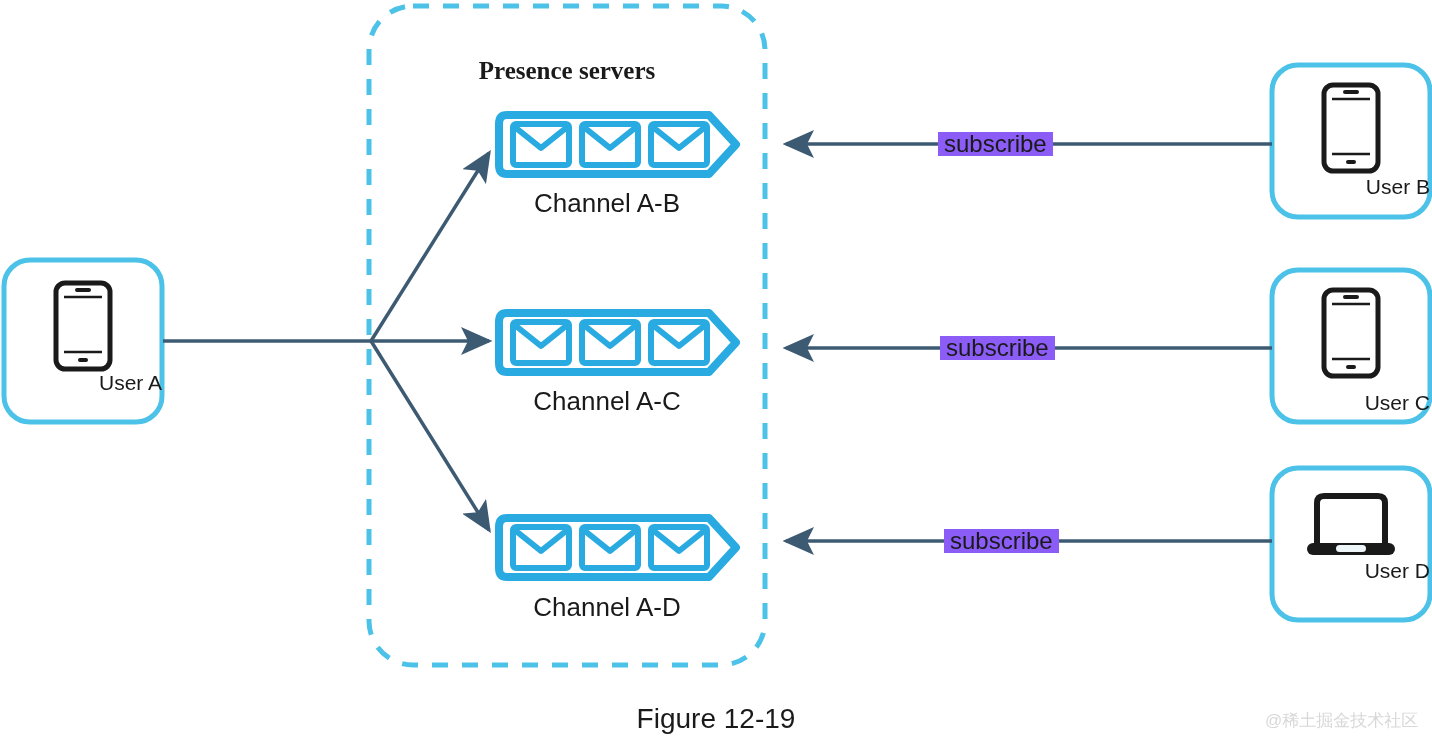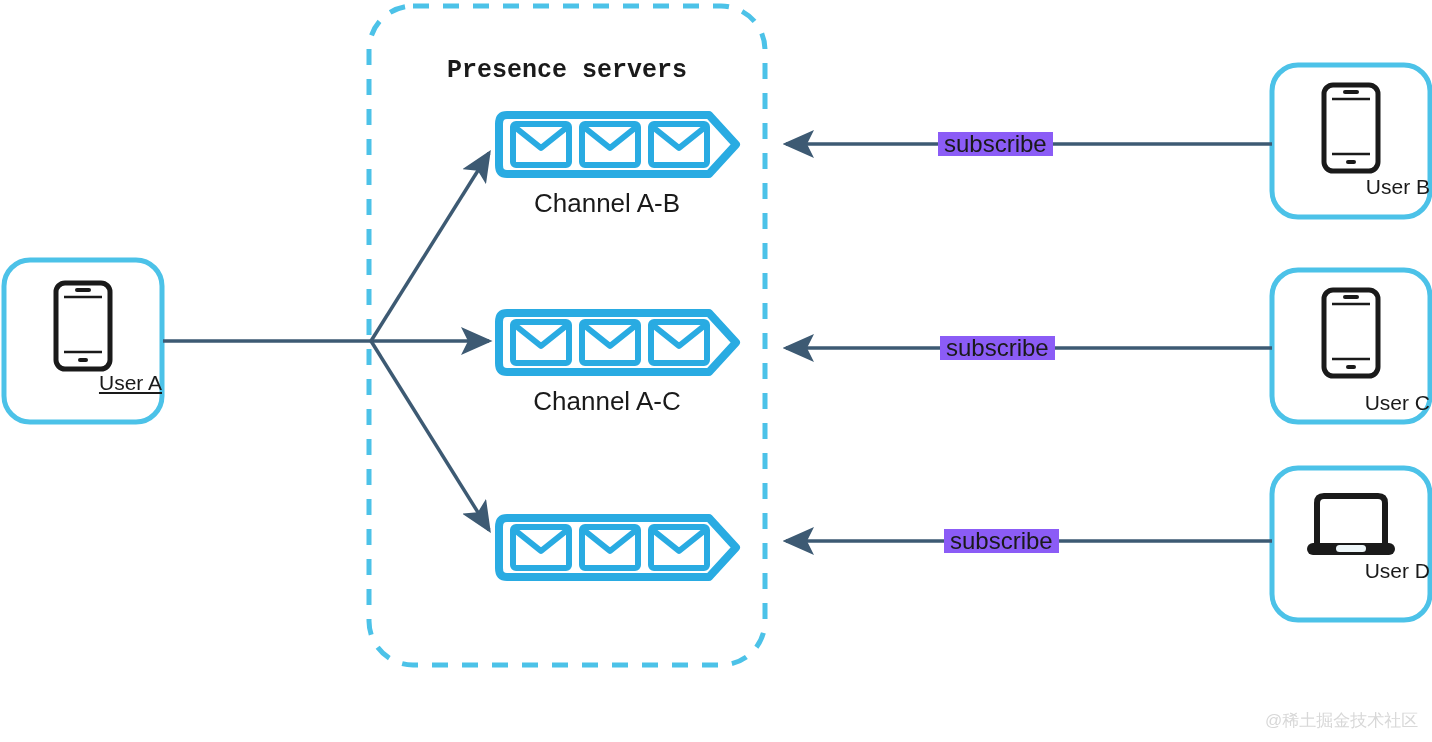--- a/index.html
+++ b/index.html
@@ -43,21 +43,21 @@
     font-family: "Liberation Sans", sans-serif;
   }
   .group-title {
     position: absolute;
     text-align: center;
     color: #1a1a1a;
     font-size: 25px;
     font-weight: bold;
     line-height: 1;
     white-space: nowrap;
-    font-family: Liberation Mono, monospace;
+    font-family: Liberation Serif, serif;
   }
   .edge-label {
     position: absolute;
     text-align: center;
     color: #1a1a1a;
     font-size: 24px;
     line-height: 1;
     white-space: nowrap;
     background: #8b5cf6;
     padding: 0 6px;
@@ -186,29 +186,31 @@
     <line x1="371" y1="341" x2="489" y2="341" stroke="#3d5a73" stroke-width="3.5" marker-end="url(#arrowhead)"></line>
     <line x1="371" y1="341" x2="489" y2="530" stroke="#3d5a73" stroke-width="3.5" marker-end="url(#arrowhead)"></line>
 
     <line x1="1272" y1="144" x2="786" y2="144" stroke="#3d5a73" stroke-width="3.5" marker-end="url(#arrowhead-left)"></line>
     <line x1="1272" y1="348" x2="786" y2="348" stroke="#3d5a73" stroke-width="3.5" marker-end="url(#arrowhead-left)"></line>
     <line x1="1272" y1="541" x2="786" y2="541" stroke="#3d5a73" stroke-width="3.5" marker-end="url(#arrowhead-left)"></line>
   </svg>
 
   <div class="group-title" style="left:369px; top:58px; width:396px;">Presence servers</div>
 
-  <div class="node-label" style="left:4px; top:372px; width:158px;text-decoration:underline;">User A</div>
+  <div class="node-label" style="left:4px; top:372px; width:158px;">User A</div>
 
   <div class="channel-label" style="left:457px; top:388px; width:300px;">Channel A-C</div>
   <div class="channel-label" style="left:457px; top:190px; width:300px;">Channel A-B</div>
+  <div class="channel-label" style="left:457px; top:594px; width:300px;">Channel A-D</div>
 
   <div class="node-label" style="left:1272px; top:176px; width:158px;">User B</div>
   <div class="node-label" style="left:1272px; top:380px; width:158px;margin-top:12px;">User C</div>
   <div class="node-label" style="left:1272px; top:560px; width:158px;">User D</div>
 
   <div class="edge-label" style="left:938px; top:132px;">subscribe</div>
   <div class="edge-label" style="left:940px; top:336px;">subscribe</div>
   <div class="edge-label" style="left:944px; top:529px;">subscribe</div>
 
+  <div class="figure-caption" style="left:516px; top:705px; width:400px;">Figure 12-19</div>
 
   <div class="watermark" style="left:1265px; top:712px;">@稀土掘金技术社区</div>
 
 </div>
 
 </body></html>

